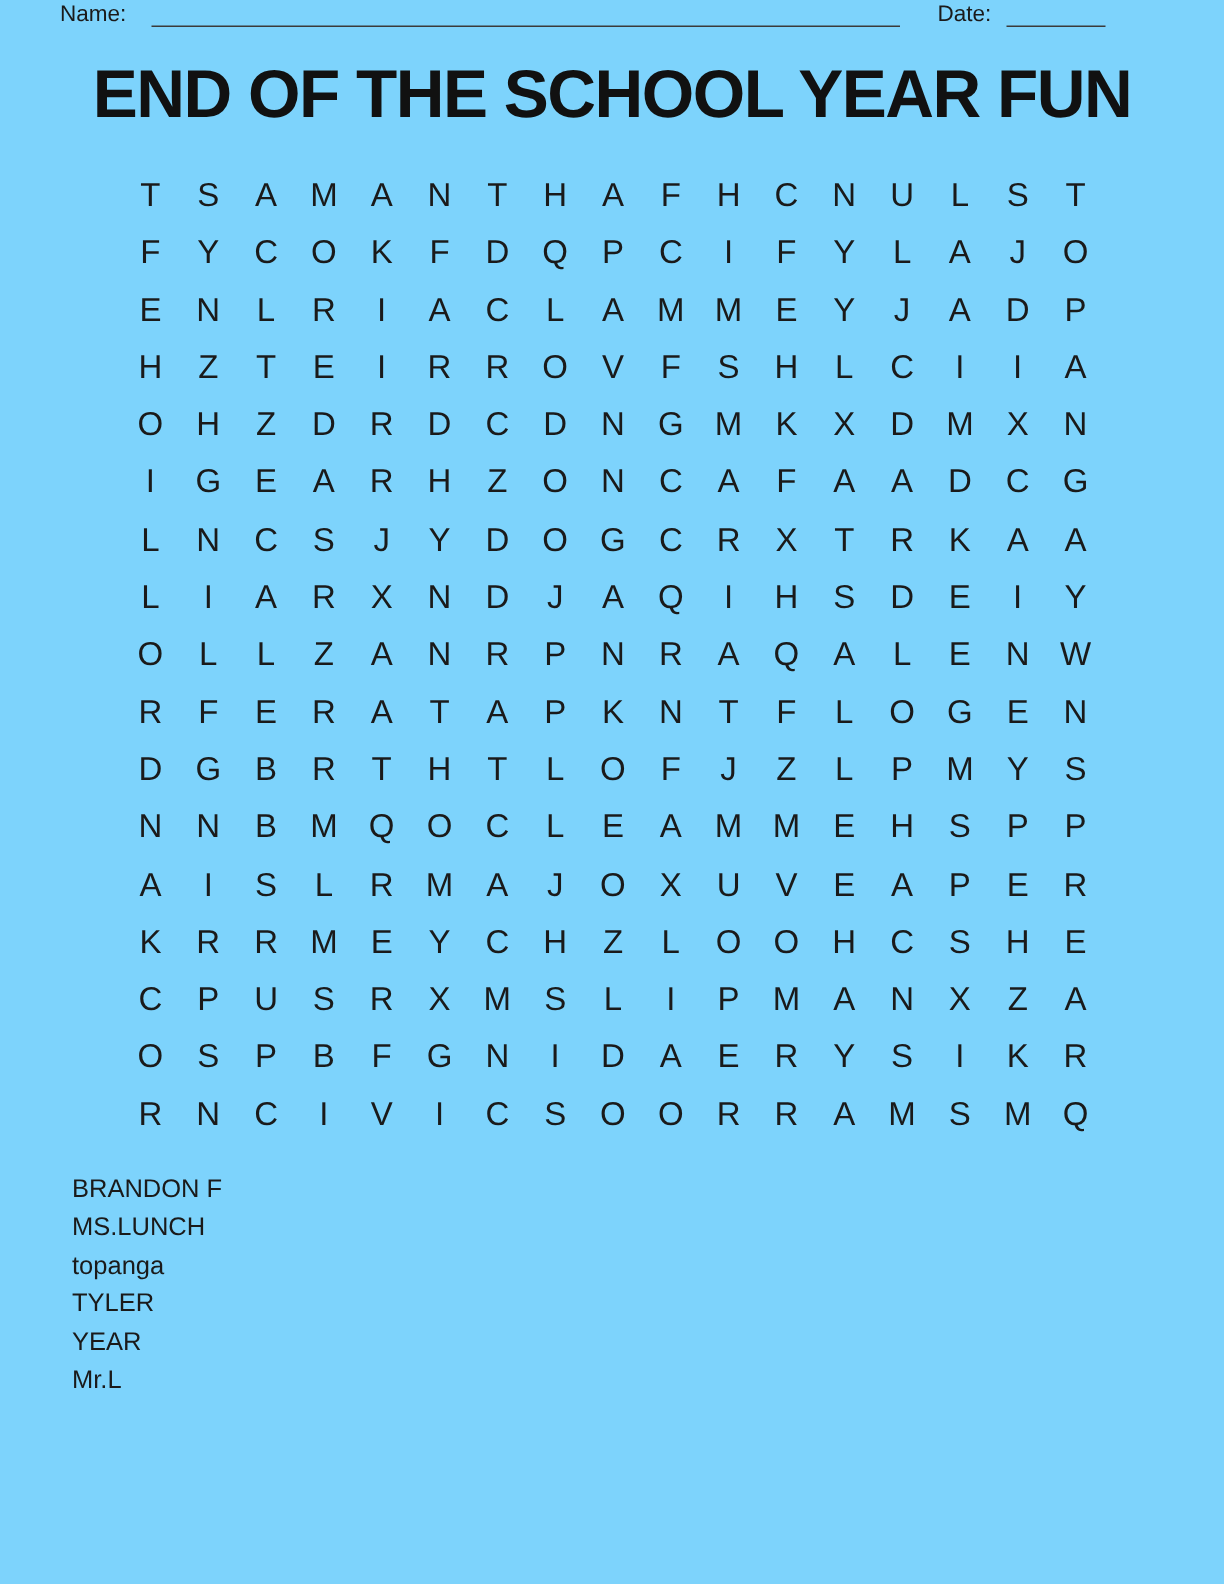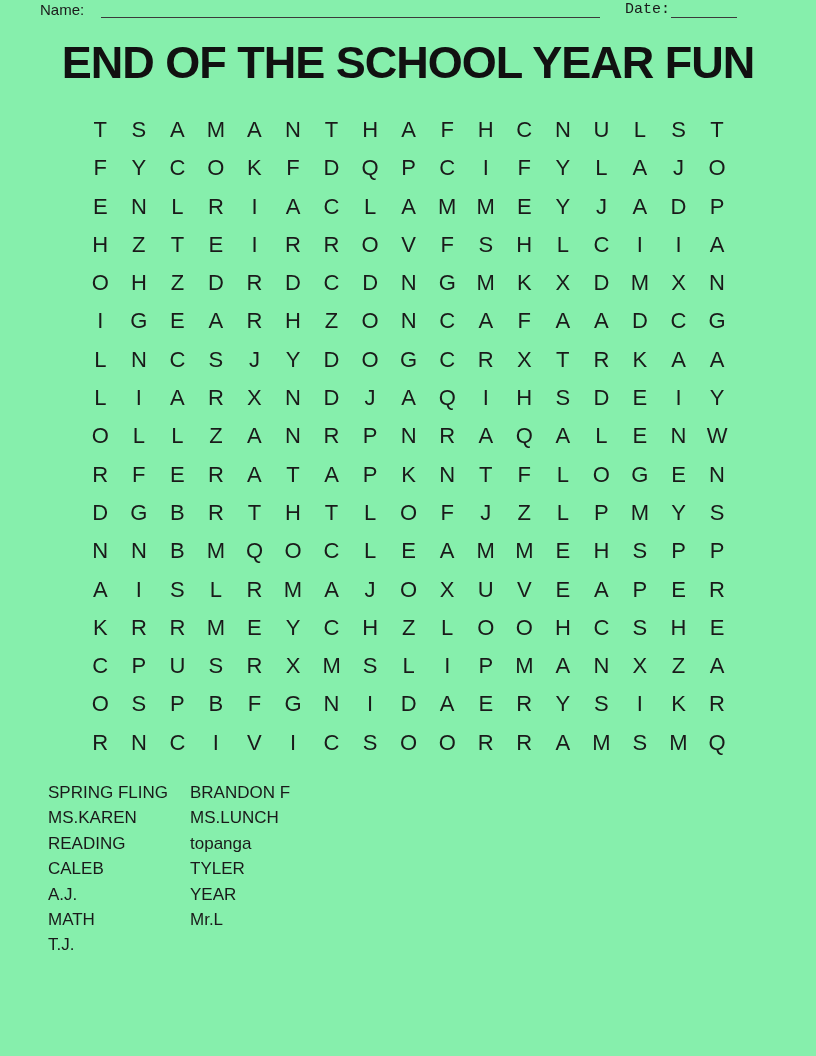--- a/index.html
+++ b/index.html
@@ -1,37 +1,37 @@
 <!DOCTYPE html>
 <html><head>
 <meta charset="utf-8">
 <style>
   html, body { margin: 0; padding: 0; background: #ffffff; }
   .page {
     position: relative;
     width: 816px;
     height: 1056px;
-    background: #86efac;
+    background: #7dd3fc;
     font-family: "Liberation Sans", sans-serif;
     color: #1a1a1a;
     overflow: hidden;
   }
   
   .name-label {
     position: absolute; left: 40px; top: 1px;
     font-size: 15px; color: #1a1a1a;
   }
   .name-line {
     position: absolute; left: 101px; top: 0;
     width: 499px; height: 17px;
     border-bottom: 1.5px solid #3a3a3a;
   }
   .date-label {
     position: absolute; left: 625px; top: 1px;
-    font-size: 15px; color: #1a1a1a; font-family: Liberation Mono, monospace;
+    font-size: 15px; color: #1a1a1a;
   }
   .date-line {
     position: absolute; left: 671px; top: 0;
     width: 66px; height: 17px;
     border-bottom: 1.5px solid #3a3a3a;
   }
   
   .title {
     position: absolute; top: 38px; left: 0;
     width: 100%; margin: 0;
@@ -405,29 +405,20 @@
         <span class="grid-cell">A</span>
         <span class="grid-cell">M</span>
         <span class="grid-cell">S</span>
         <span class="grid-cell">M</span>
         <span class="grid-cell">Q</span>
       </div>
     </div>
 
   <div class="words">
       <div class="word-col">
-        <div class="word">SPRING FLING</div>
-        <div class="word">MS.KAREN</div>
-        <div class="word">READING</div>
-        <div class="word">CALEB</div>
-        <div class="word">A.J.</div>
-        <div class="word">MATH</div>
-        <div class="word">T.J.</div>
-      </div>
-      <div class="word-col">
         <div class="word">BRANDON F</div>
         <div class="word">MS.LUNCH</div>
         <div class="word">topanga</div>
         <div class="word">TYLER</div>
         <div class="word">YEAR</div>
         <div class="word">Mr.L</div>
       </div>
     </div>
 </div>
 

